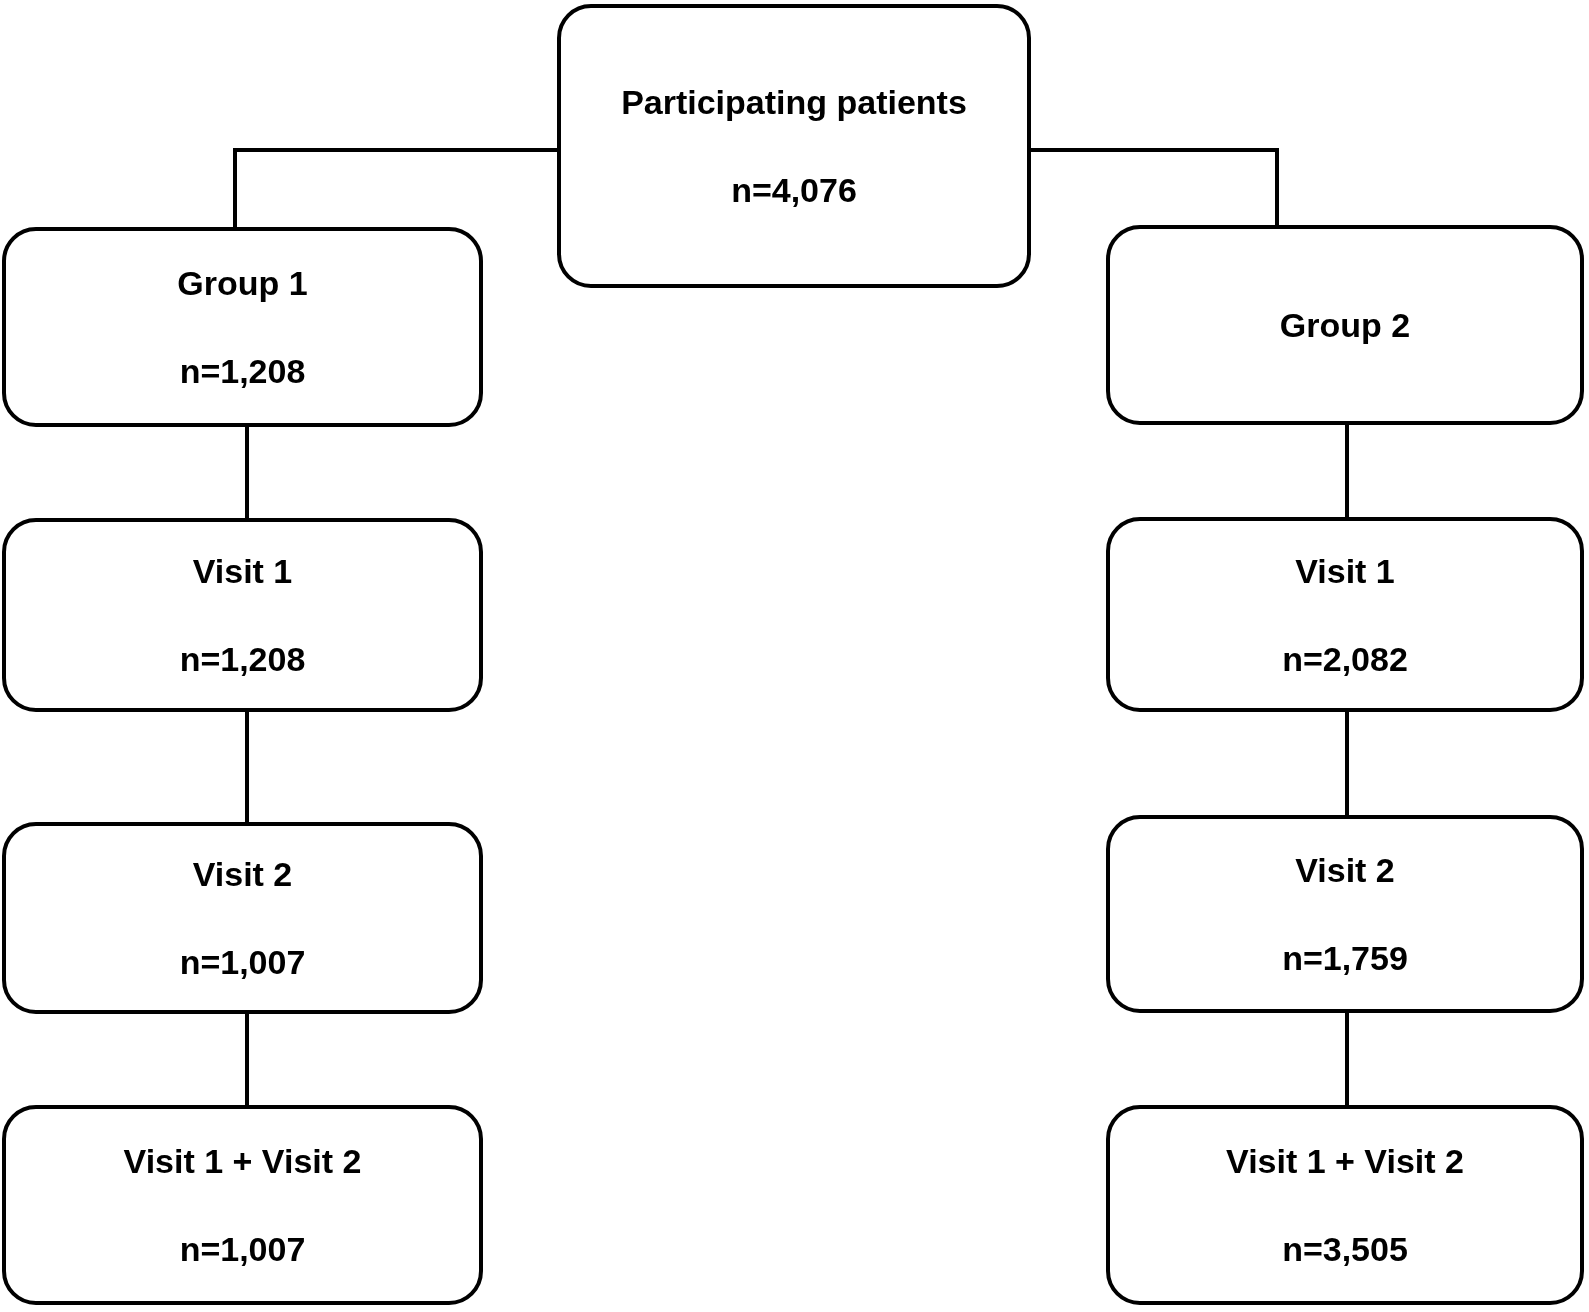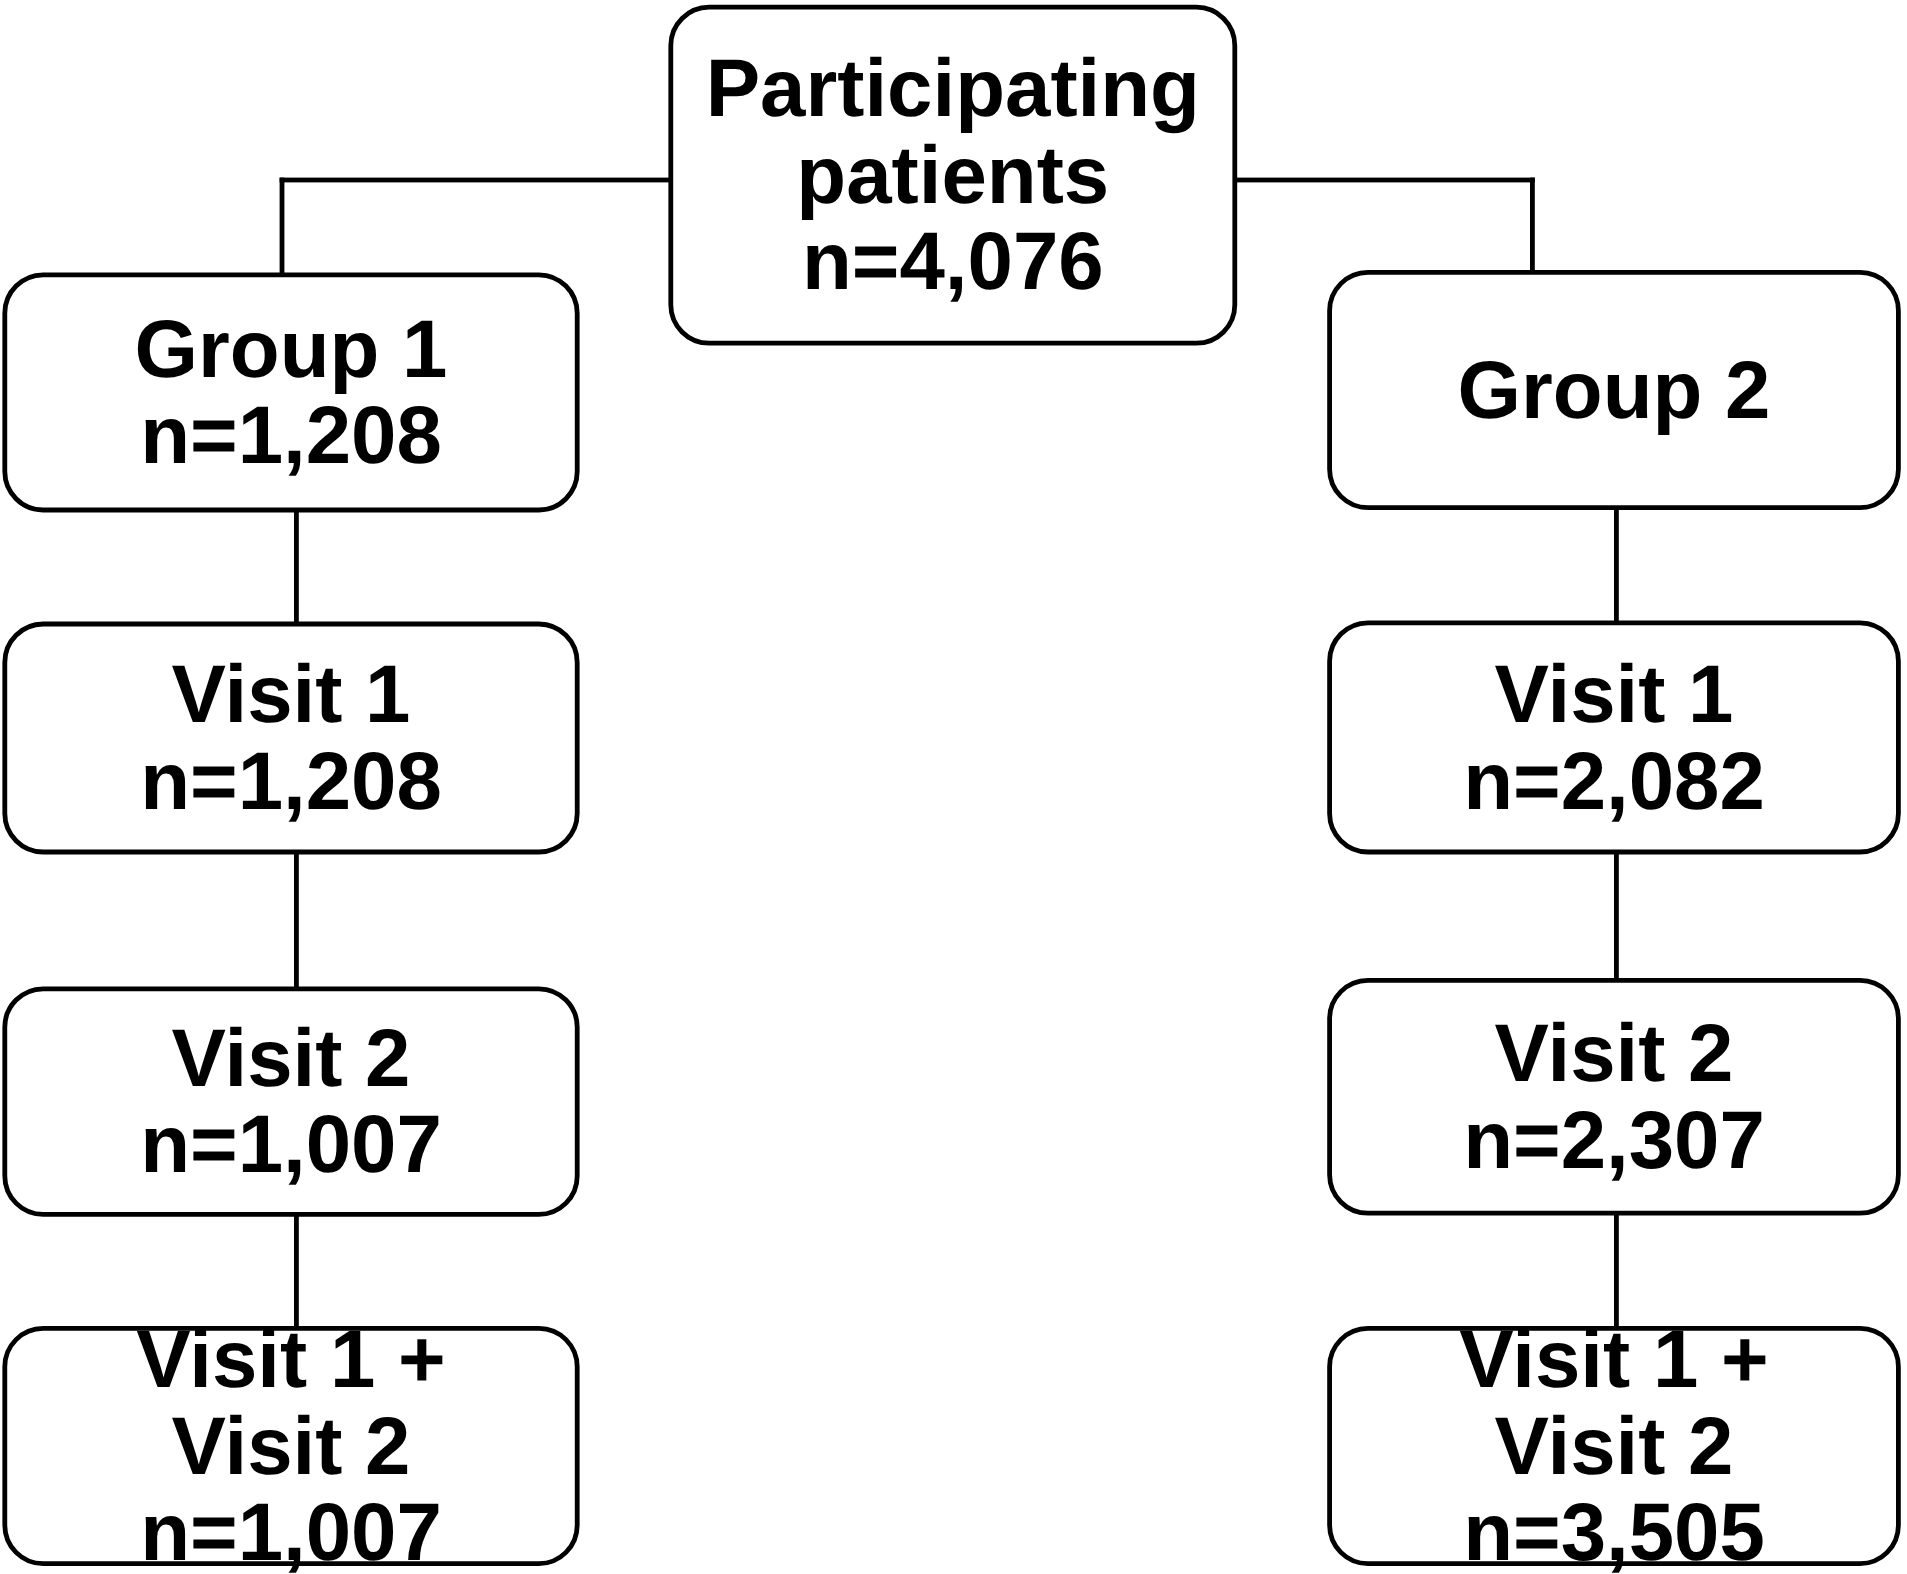--- a/index.html
+++ b/index.html
@@ -22,22 +22,22 @@
     border: 4px solid #000000;
     border-radius: 34px;
     background: #ffffff;
     display: flex;
     align-items: center;
     justify-content: center;
     text-align: center;
   }
   .box-text {
     font-weight: bold;
-    font-size: 68px;
-    line-height: 72px;
+    font-size: 34px;
+    line-height: 88px;
     padding: 0 28px;
   }
   .hline, .vline {
     position: absolute;
     background: #000000;
   }
   .hline { height: 4px; }
   .vline { width: 4px; }
 </style>
 </head>
@@ -102,21 +102,21 @@
   <div class="box" style="left:1106px; top:517px; width:478px; height:195px;">
     <div class="box-text">
       <div>Visit 1</div>
       <div>n=2,082</div>
     </div>
   </div>
 
   <div class="box" style="left:1106px; top:815px; width:478px; height:198px;">
     <div class="box-text">
       <div>Visit 2</div>
-      <div>n=2,307</div>
+      <div>n=1,759</div>
     </div>
   </div>
 
   <div class="box" style="left:1106px; top:1105px; width:478px; height:200px;">
     <div class="box-text">
       <div>Visit 1 + Visit 2</div>
       <div>n=3,505</div>
     </div>
   </div>
 

